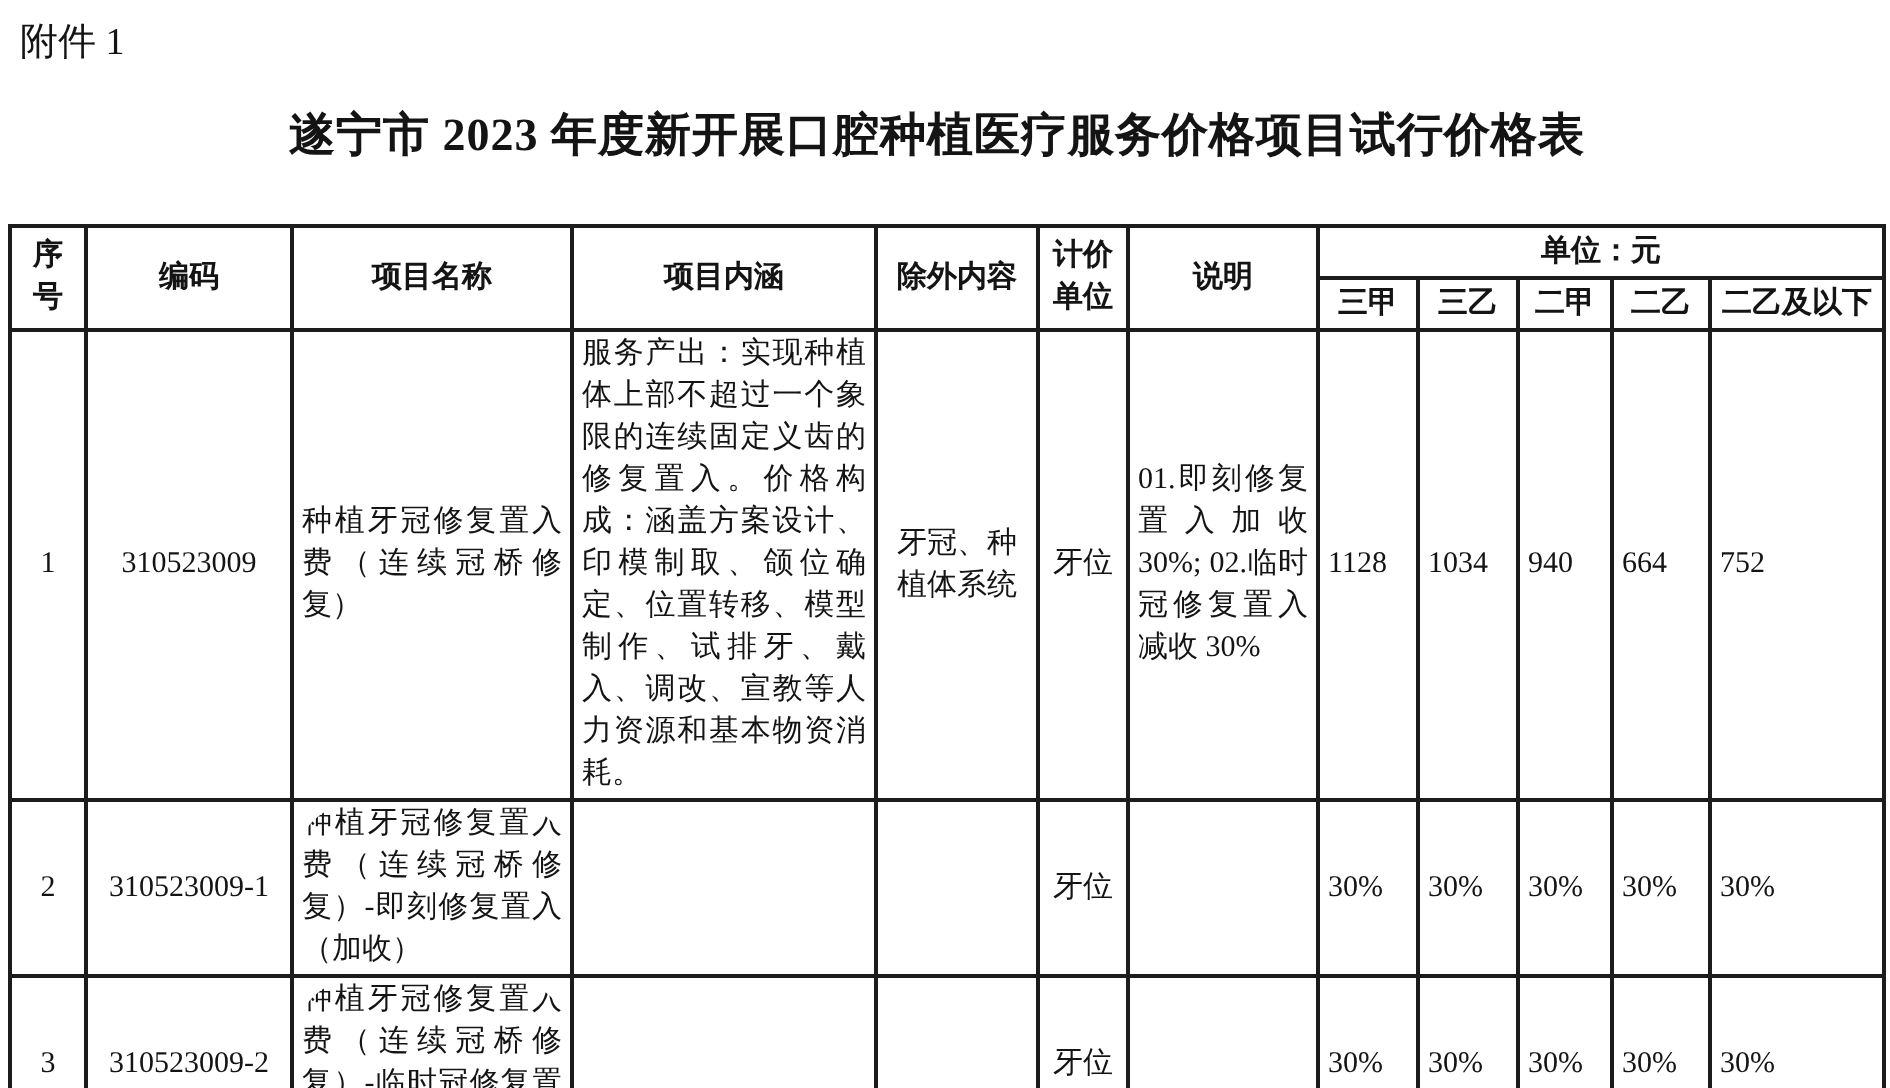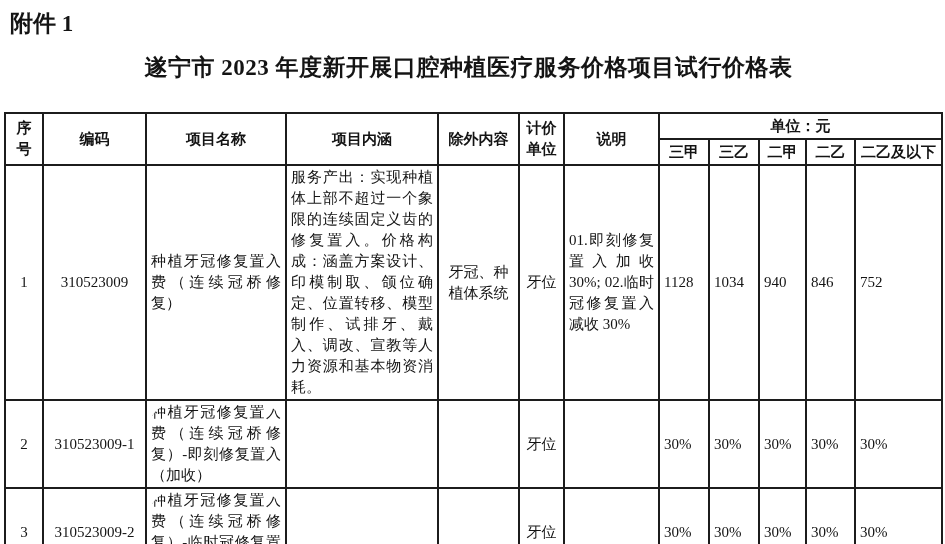--- a/index.html
+++ b/index.html
@@ -6,21 +6,21 @@
   body{
     width:945px;height:544px;
     background:#ffffff;
     color:#141414;
     font-family:"Liberation Serif","DejaVu Serif",serif;
     position:relative;
     overflow:hidden;
   }
   .attachment{
     position:absolute;left:10px;top:8px;
-    font-size:23px;font-weight:bold;
+    font-size:19px;font-weight:normal;
   }
   .doc-title{
     position:absolute;left:0;top:52px;width:937px;
     text-align:center;
     font-size:23px;font-weight:bold;
     letter-spacing:0.5px;
   }
   table.price-table{
     position:absolute;left:4px;top:112px;
     width:937px;
@@ -103,21 +103,21 @@
       <td class="c-center">1</td>
       <td class="c-center">310523009</td>
       <td class="c-name">种植牙冠修复置入费（连续冠桥修复）</td>
       <td class="c-content">服务产出：实现种植体上部不超过一个象限的连续固定义齿的修复置入。价格构成：涵盖方案设计、印模制取、颌位确定、位置转移、模型制作、试排牙、戴入、调改、宣教等人力资源和基本物资消耗。</td>
       <td class="c-excluded">牙冠、种植体系统</td>
       <td class="c-center">牙位</td>
       <td class="c-note">01.即刻修复置入加收30%; 02.临时冠修复置入减收 30%</td>
       <td class="c-price">1128</td>
       <td class="c-price">1034</td>
       <td class="c-price">940</td>
-      <td class="c-price">846</td>
+      <td class="c-price">664</td>
       <td class="c-price">752</td>
     </tr>
     <tr class="row-2">
       <td class="c-center">2</td>
       <td class="c-center">310523009-1</td>
       <td class="c-name">种植牙冠修复置入费（连续冠桥修复）-即刻修复置入（加收）</td>
       <td class="c-content"></td>
       <td class="c-excluded"></td>
       <td class="c-center">牙位</td>
       <td class="c-note"></td>

